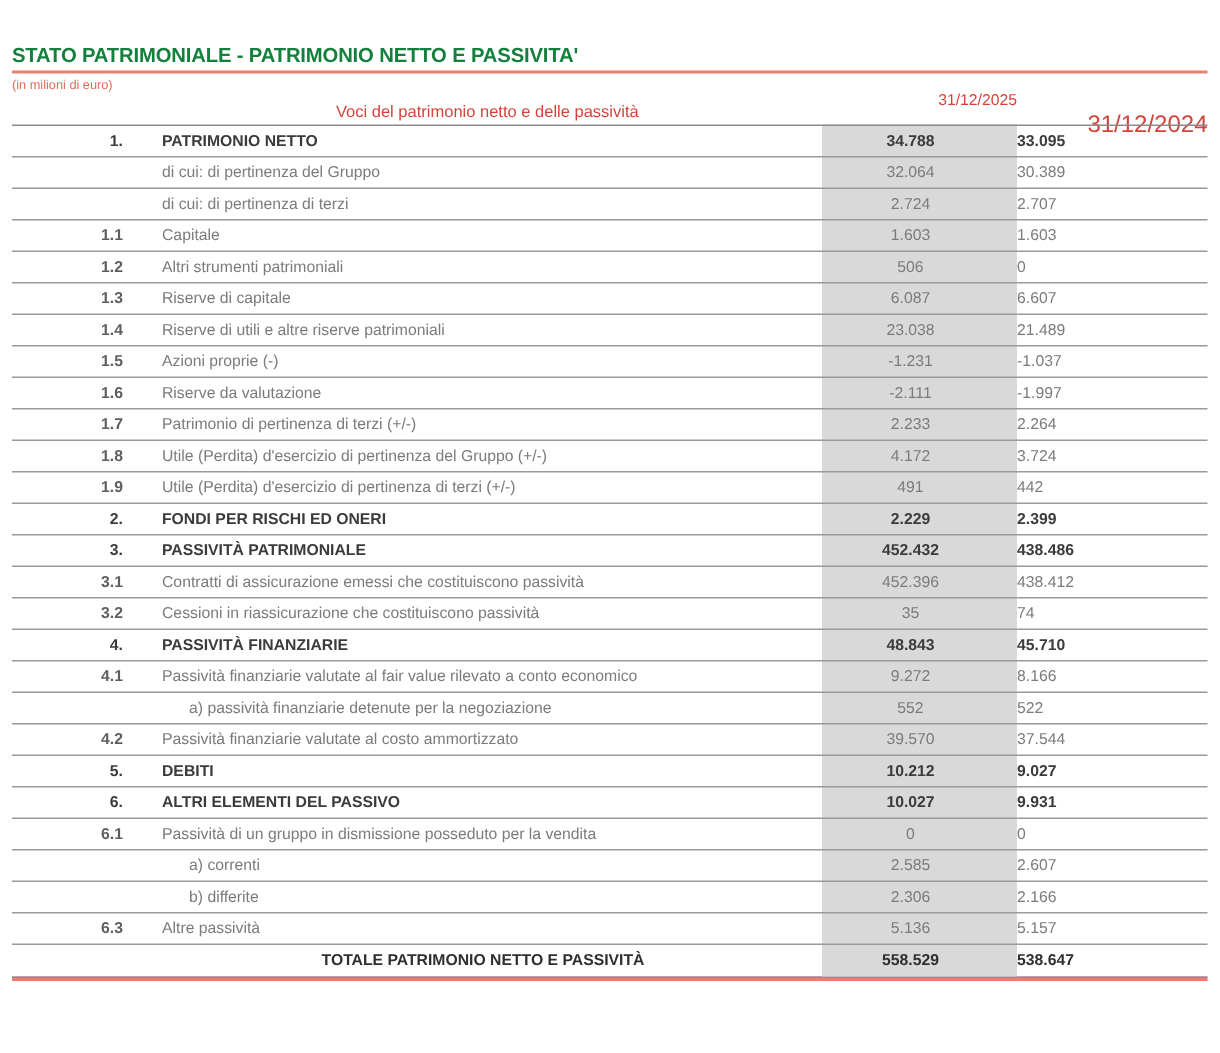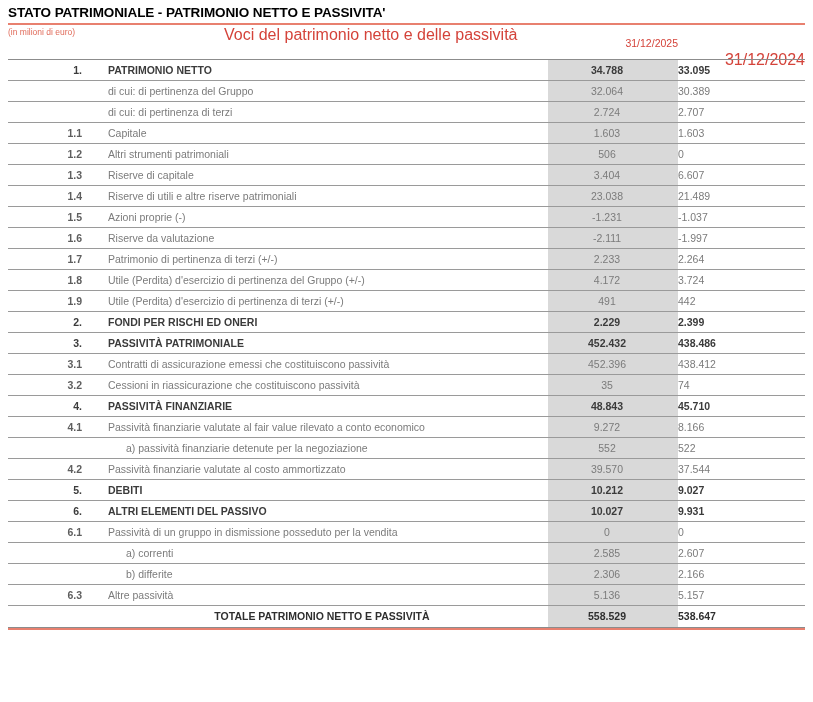--- a/index.html
+++ b/index.html
@@ -18,26 +18,27 @@
     width: 813px;
     height: 702px;
     box-sizing: border-box;
   }
 
   
   .title-block {
     padding: 4px 8px 0 8px;
   }
   .doc-title {
-    color: #000000;
+    color: #15803d;
     font-size: 13.5px;
     font-weight: bold;
     letter-spacing: -0.1px;
     line-height: 17px;
     white-space: nowrap;
+    margin-top: 24px;
   }
   .title-rule {
     margin-top: 2px;
     height: 2px;
     background: #e8806f;
     width: 797px;
   }
 
   
   .header-band {
@@ -52,23 +53,23 @@
     left: 8px;
     top: 2px;
     color: #e06b5a;
     font-size: 8.5px;
     line-height: 11px;
     white-space: nowrap;
   }
   .col-head-items {
     position: absolute;
     left: 224px;
-    top: 3px;
+    top: 20px;
     color: #d4433a;
-    font-size: 16px;
+    font-size: 11px;
     line-height: 13px;
     white-space: nowrap;
     text-align: right;
   }
   .col-head-y1 {
     position: absolute;
     left: 548px;
     top: 12px;
     width: 130px;
     text-align: right;
@@ -229,21 +230,21 @@
           </tr>
           <tr class="lvl-sub">
             <td class="c-num">1.2</td>
             <td class="c-label ind-1">Altri strumenti patrimoniali</td>
             <td class="c-v1">506</td>
             <td class="c-v2">0</td>
           </tr>
           <tr class="lvl-sub">
             <td class="c-num">1.3</td>
             <td class="c-label ind-1">Riserve di capitale</td>
-            <td class="c-v1">3.404</td>
+            <td class="c-v1">6.087</td>
             <td class="c-v2">6.607</td>
           </tr>
           <tr class="lvl-sub">
             <td class="c-num">1.4</td>
             <td class="c-label ind-1">Riserve di utili e altre riserve patrimoniali</td>
             <td class="c-v1">23.038</td>
             <td class="c-v2">21.489</td>
           </tr>
           <tr class="lvl-sub">
             <td class="c-num">1.5</td>

